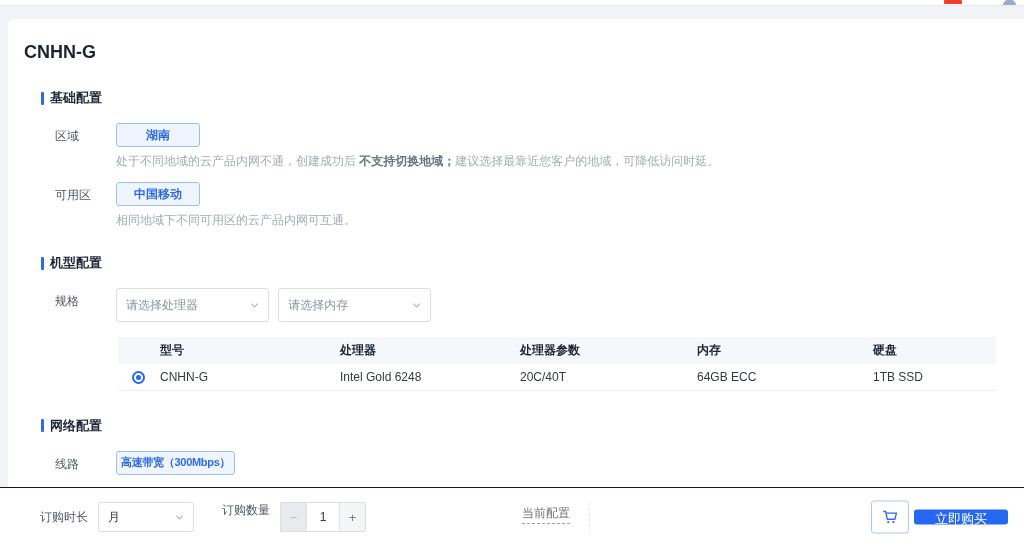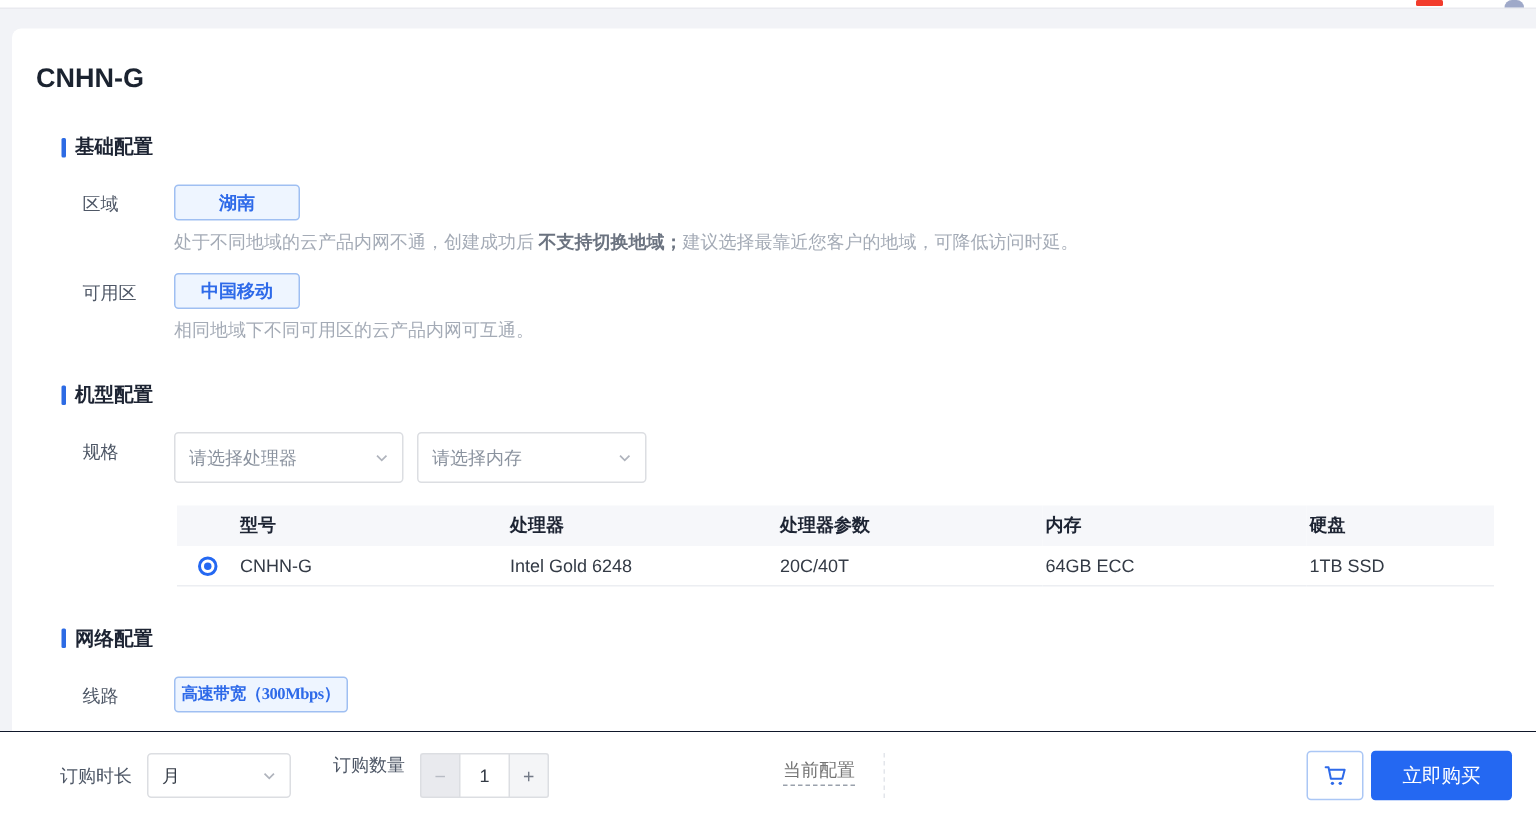--- a/index.html
+++ b/index.html
@@ -54,21 +54,21 @@
     width: 3px; height: 13px; background: #2d6be4;
     margin-right: 6px; border-radius: 1px;
   }
 
   .cfg-row { display: flex; margin: 16px 0 0 39px; }
   .cfg-row.tight { margin-top: 13px; }
   .row-label {
     width: 61px; flex: 0 0 61px;
     padding-top: 5px; font-size: 12px; color: #4e5766;
   }
-  .row-body { flex: 1; font-family: Liberation Serif, serif; }
+  .row-body { flex: 1; }
 
   .pill {
     display: inline-flex; align-items: center; justify-content: center;
     min-width: 84px; height: 24px; padding: 0 5px;
     background: #eef5ff;
     border: 1px solid #9fbff2;
     border-radius: 3px;
     color: #2e6ae9; font-size: 12px; font-weight: 600;
     cursor: pointer;
   }
@@ -173,21 +173,21 @@
     border-radius: 3px; cursor: pointer;
   }
   .f-actions { position: absolute; right: 16px; top: 50%; transform: translateY(-50%);
     display: flex; align-items: center; }
   .cart-btn {
     width: 38px; height: 33px; background: #fff; border: 1px solid #abc7f5;
     border-radius: 3px; display: flex; align-items: center; justify-content: center;
     cursor: pointer;
   }
   .buy-btn {
-    width: 94px; height: 33px; margin-left: 5px;
+    width: 94px; height: 15px; margin-left: 5px;
     background: #2468f2; border: none; border-radius: 3px;
     color: #fff; font-size: 13px; cursor: pointer;
     font-family: "Liberation Sans", "DejaVu Sans", sans-serif;
   }
 </style>
 </head>
 <body>
 
 <div class="topbar">
   <div class="notif-frag"></div>

